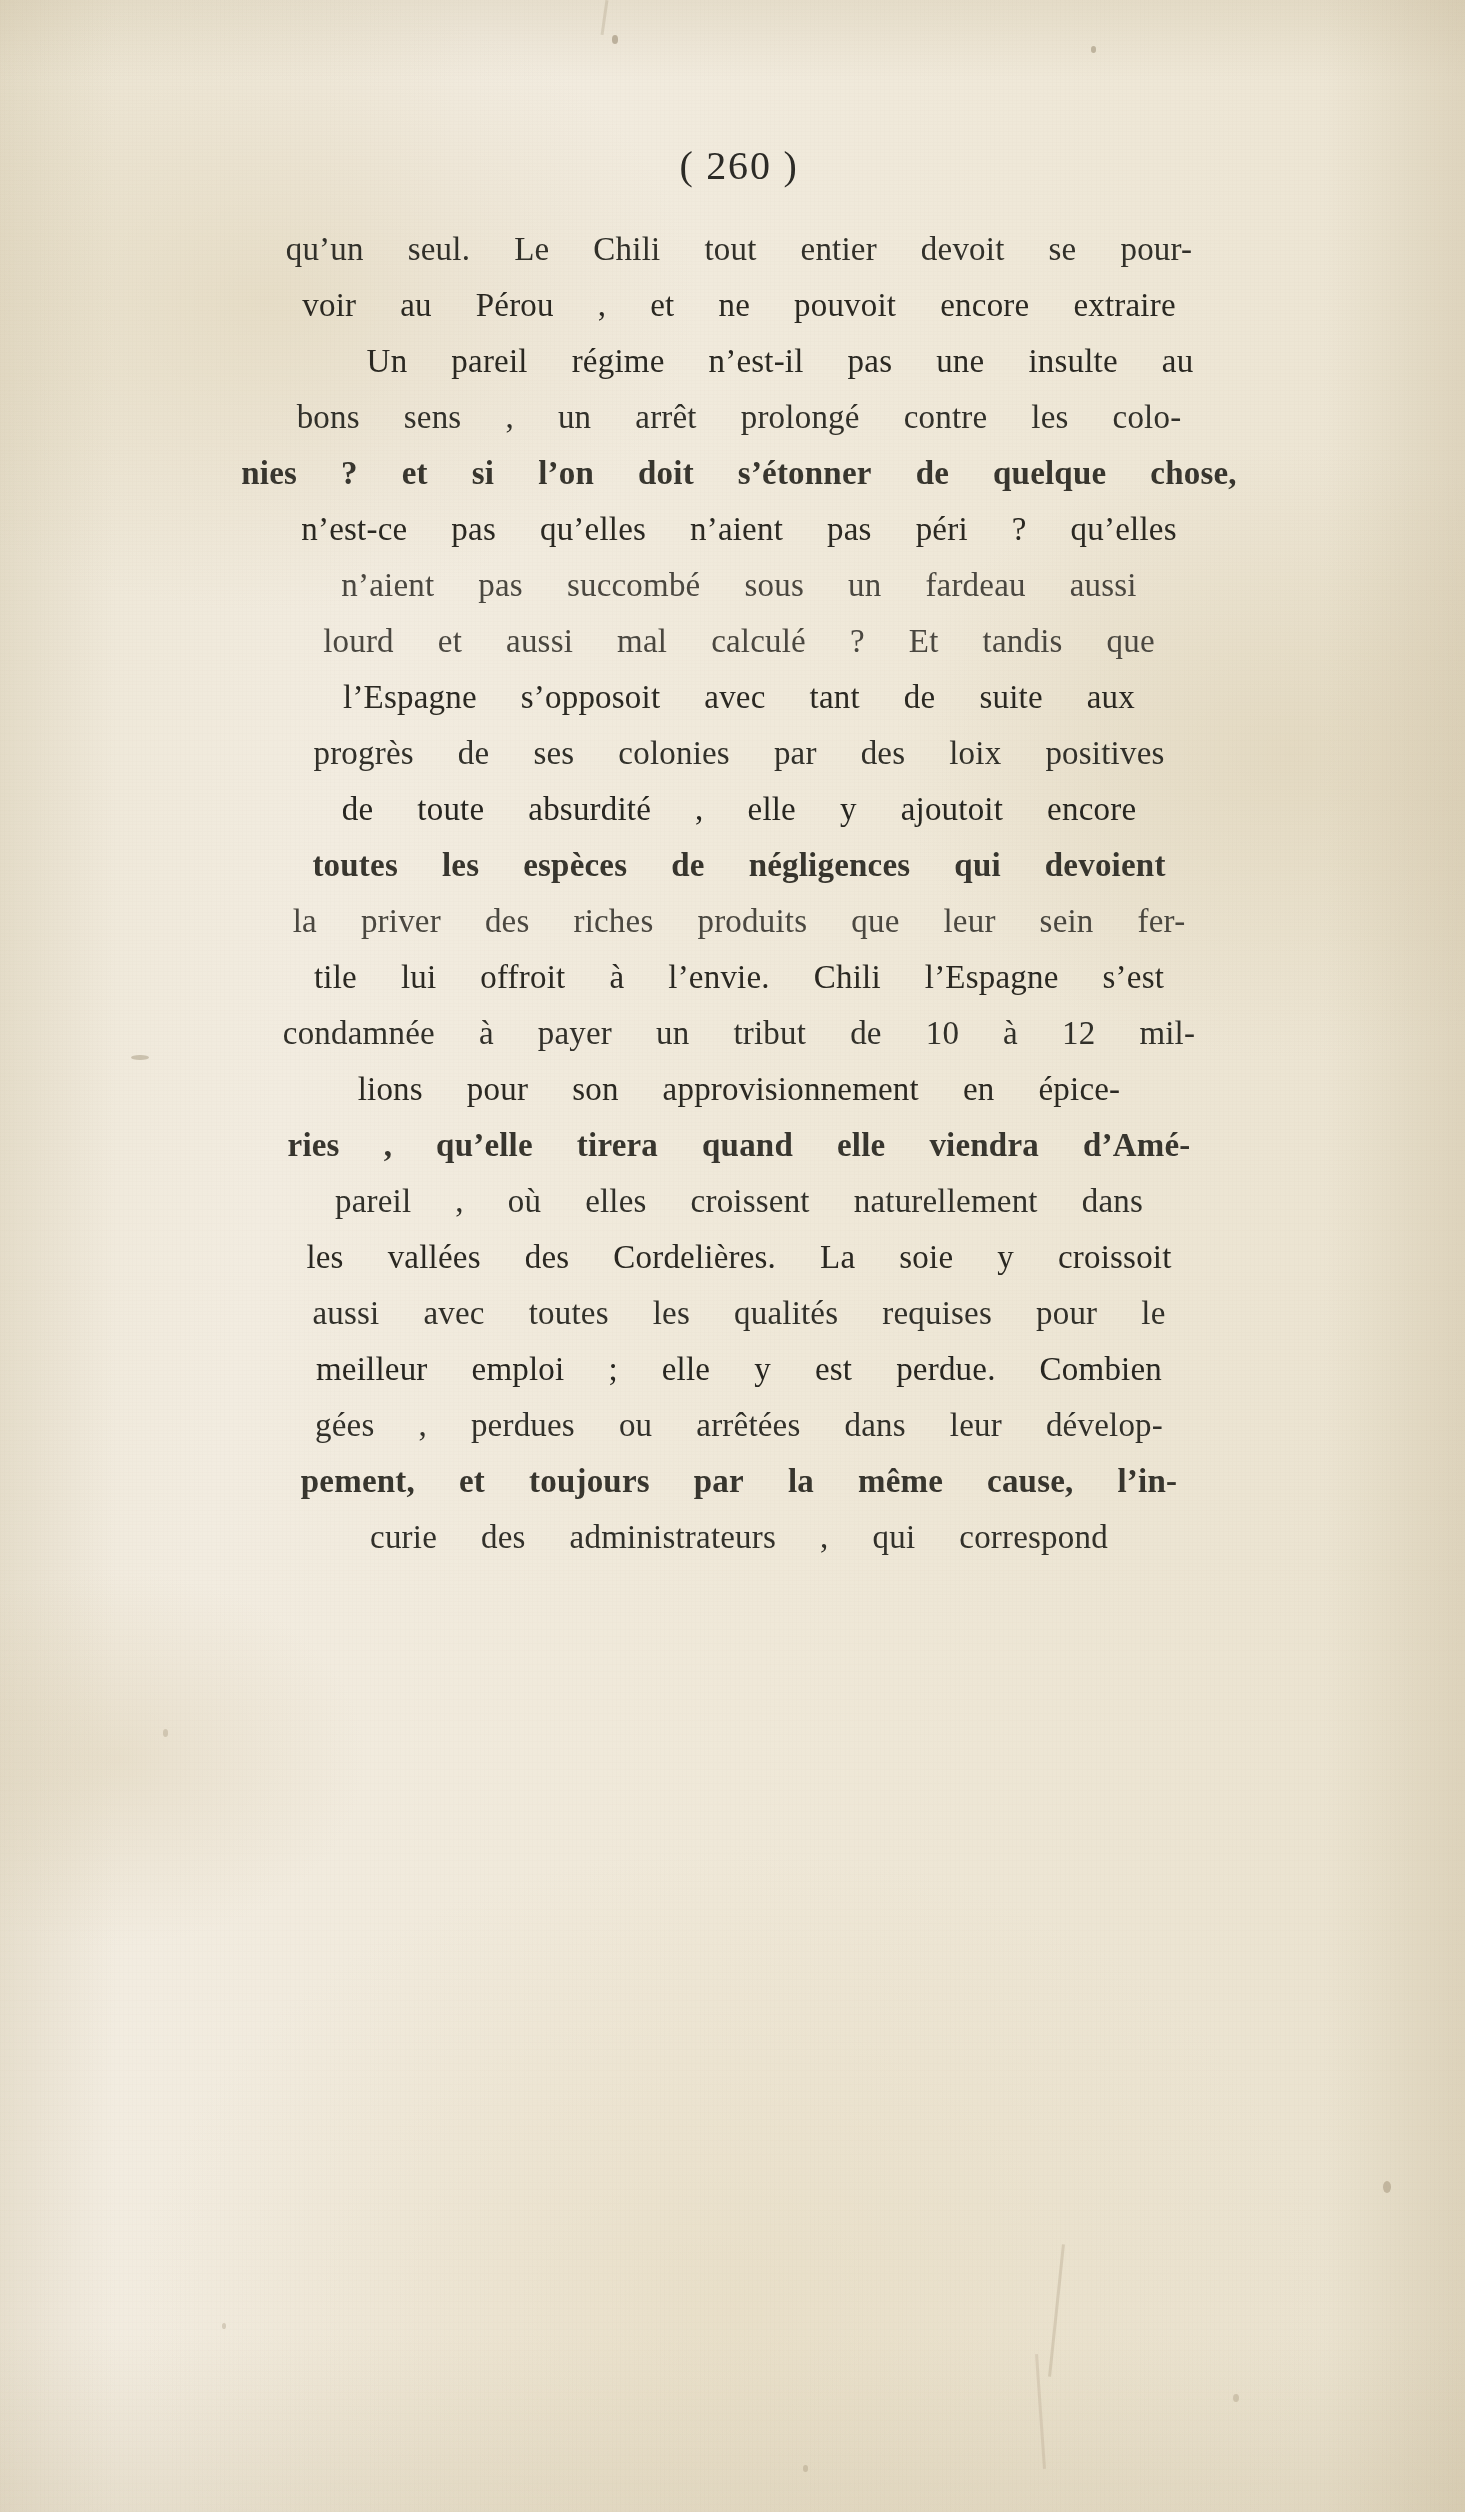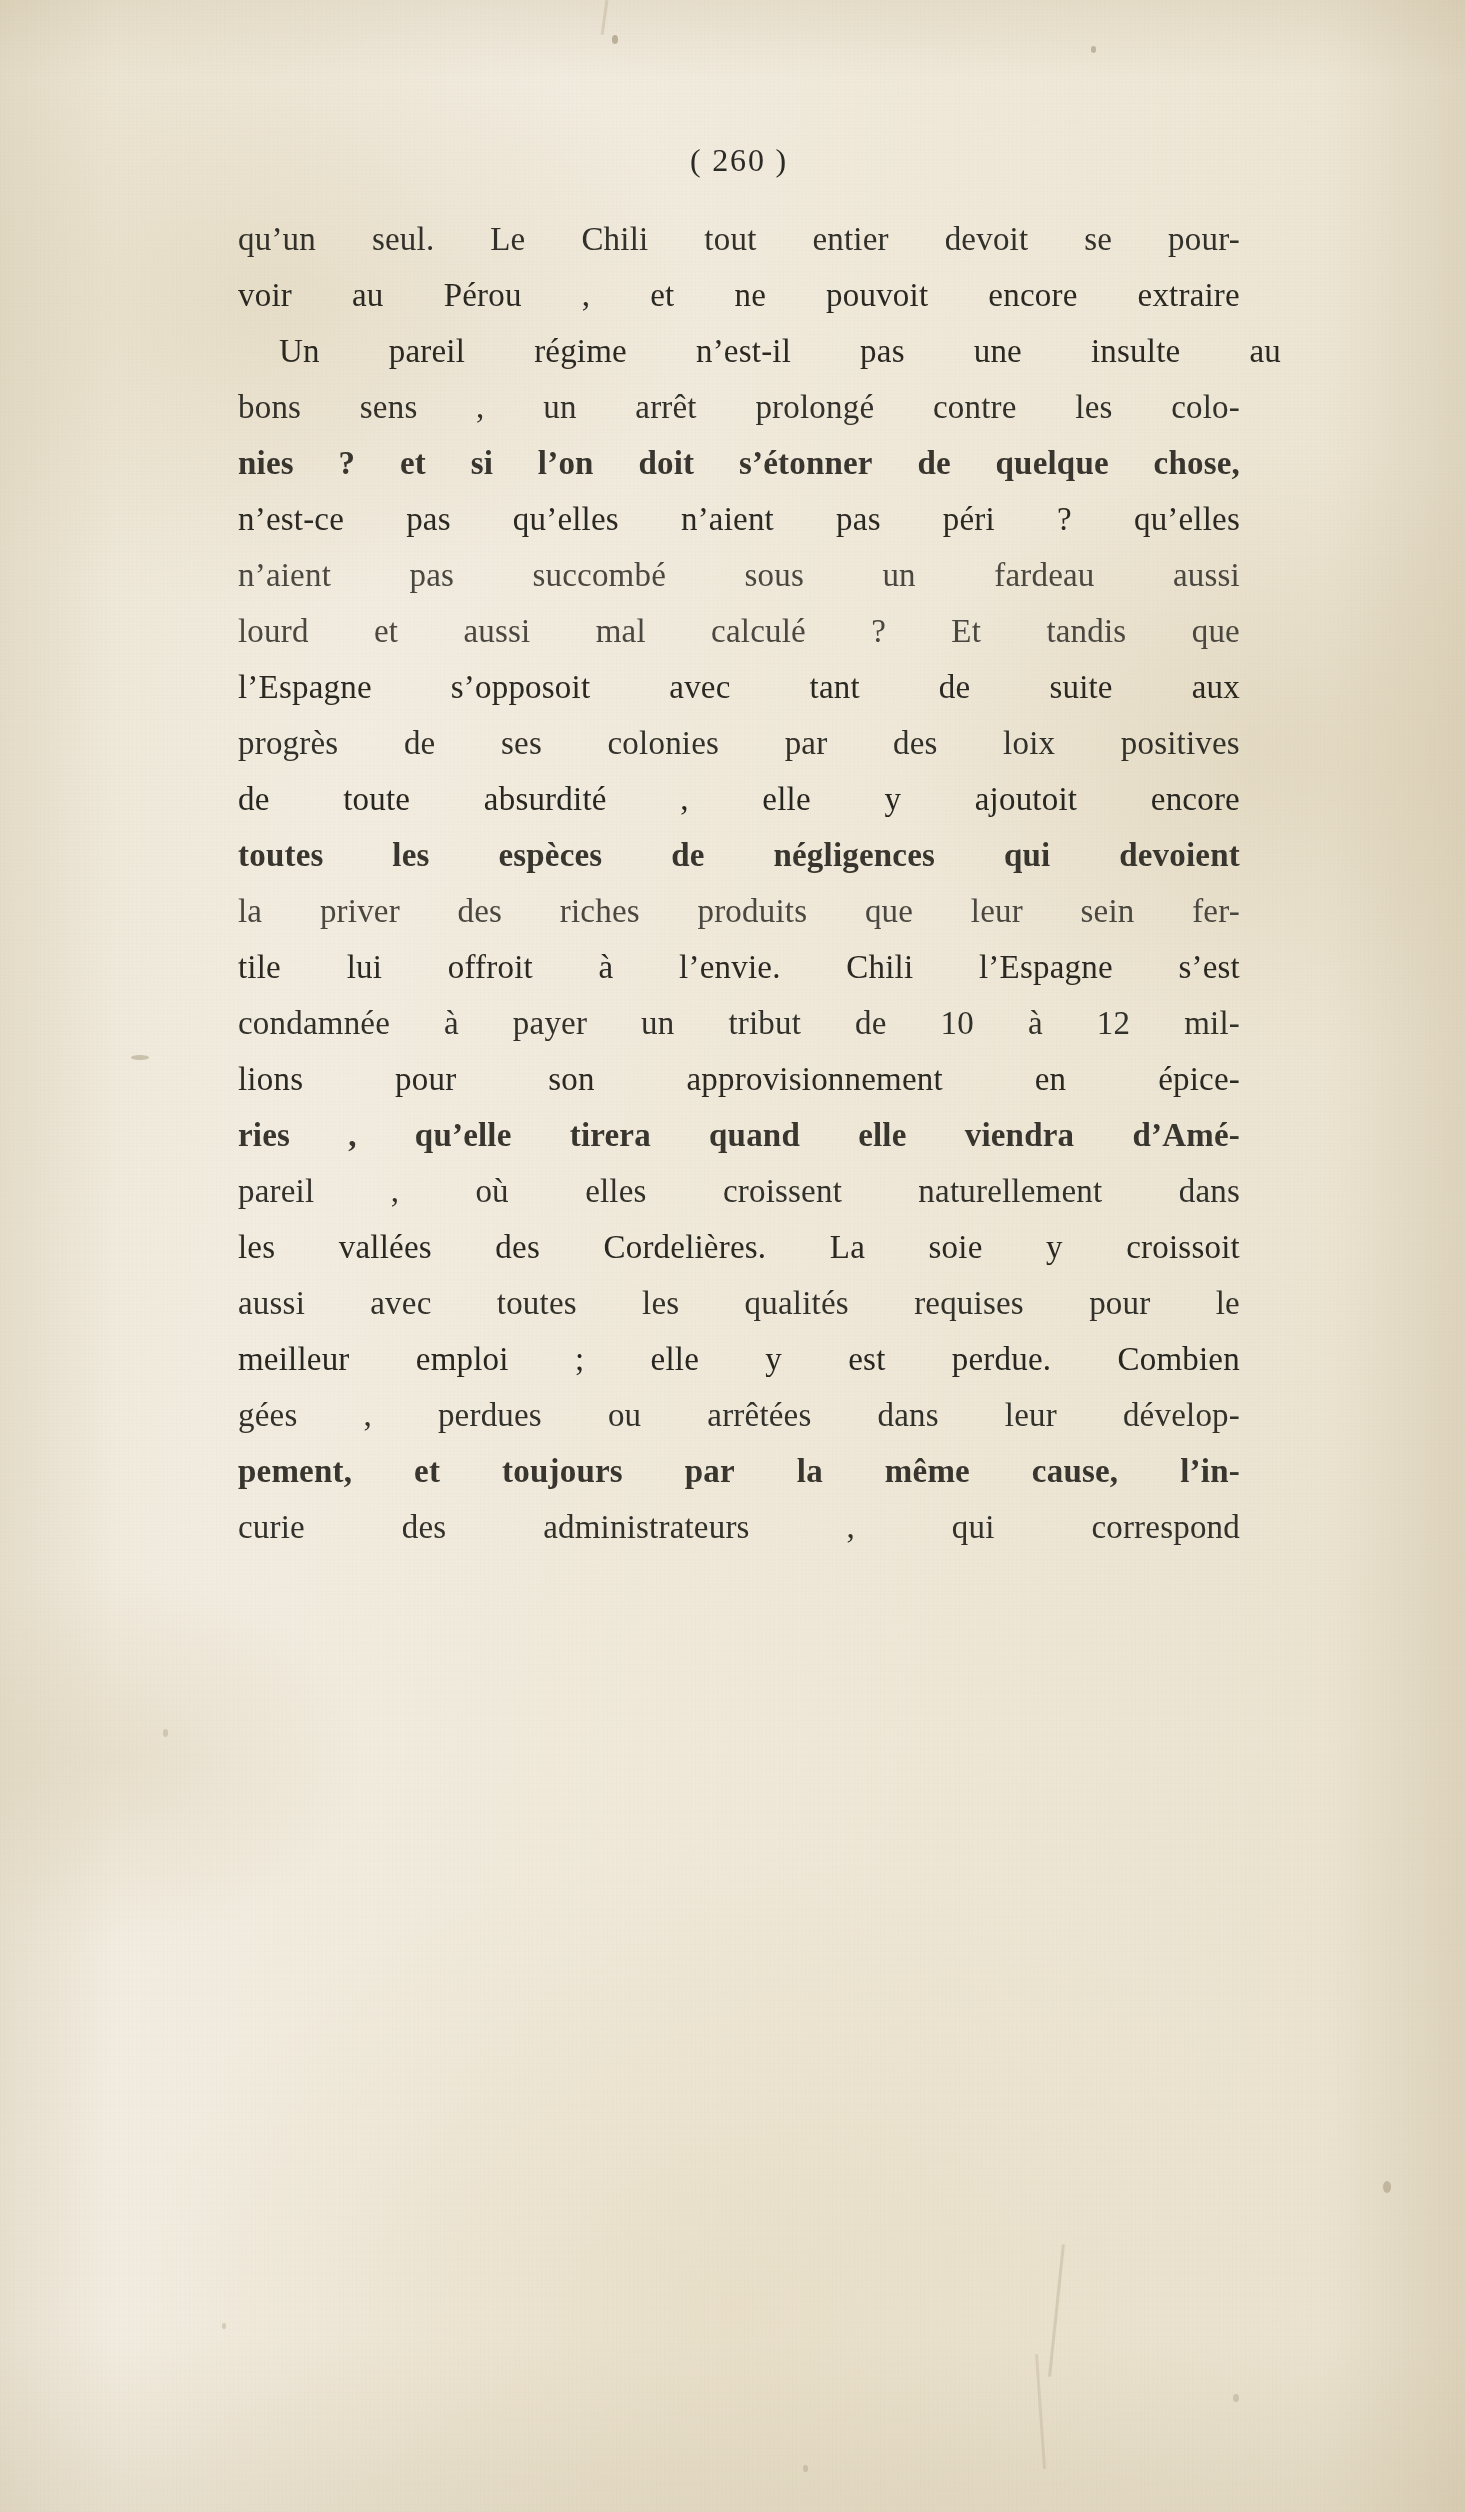--- a/index.html
+++ b/index.html
@@ -74,21 +74,21 @@
   
   #text-block {
     position: absolute;
     left: 238px;
     top: 142px;
     width: 1002px;
   }
 
   .page-number {
     text-align: center;
-    font-size: 32px;
+    font-size: 40px;
     letter-spacing: 1.8px;
     color: #2b2a26;
     margin-bottom: 32px;
     font-family: "Liberation Serif", serif;
   }
 
   .para {
     margin: 0;
     color: #2a2823;
   }
@@ -98,21 +98,21 @@
     font-size: 33px;
     line-height: 56px;
     white-space: nowrap;
     color: #2c2a24;
     letter-spacing: 0.2px;
   }
 
   
   .line.j {
     display: flex;
-    justify-content: space-between;
+    justify-content: center;
     width: 100%;
     gap: 44px;
   }
   .line.j > span { display: inline-block; }
 
   .line.indent {
     padding-left: 41px;
   }
 
   

